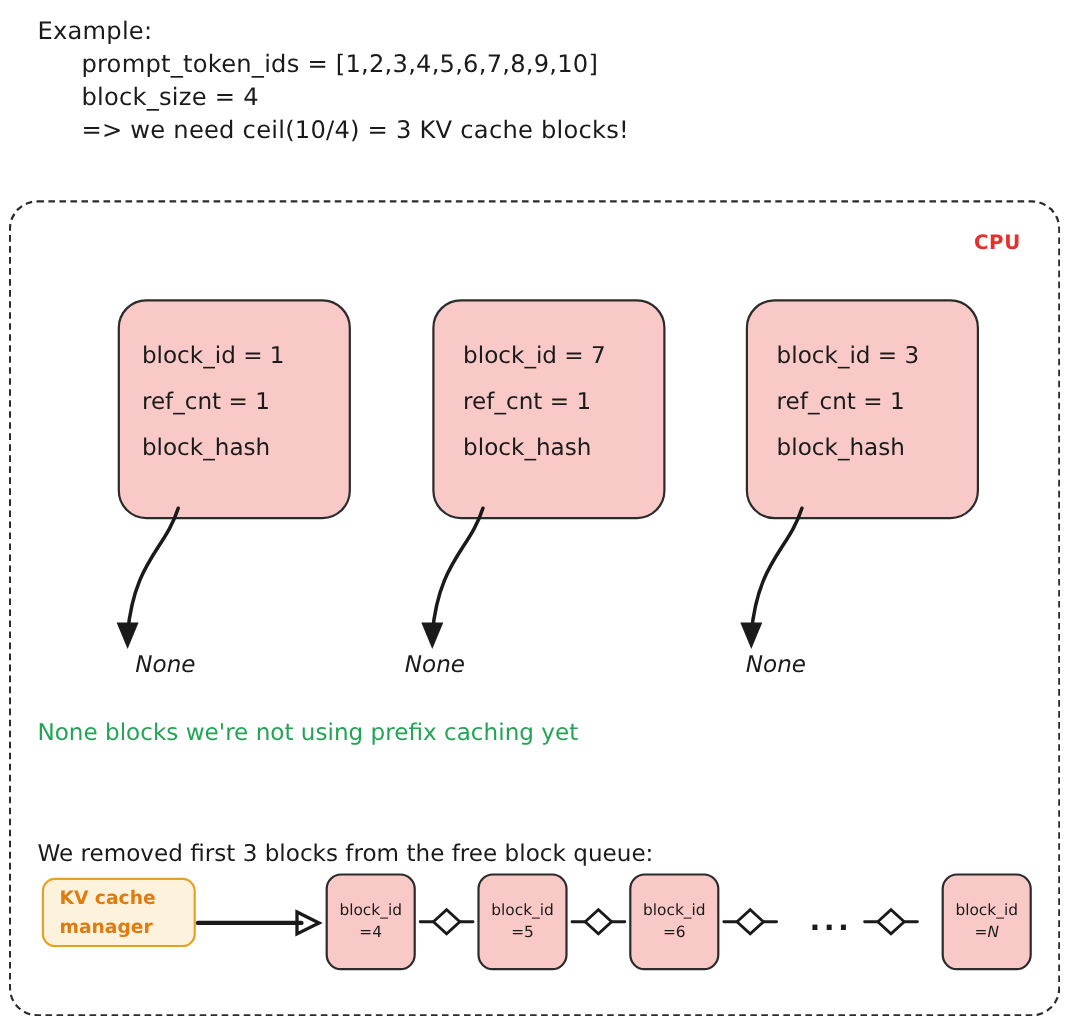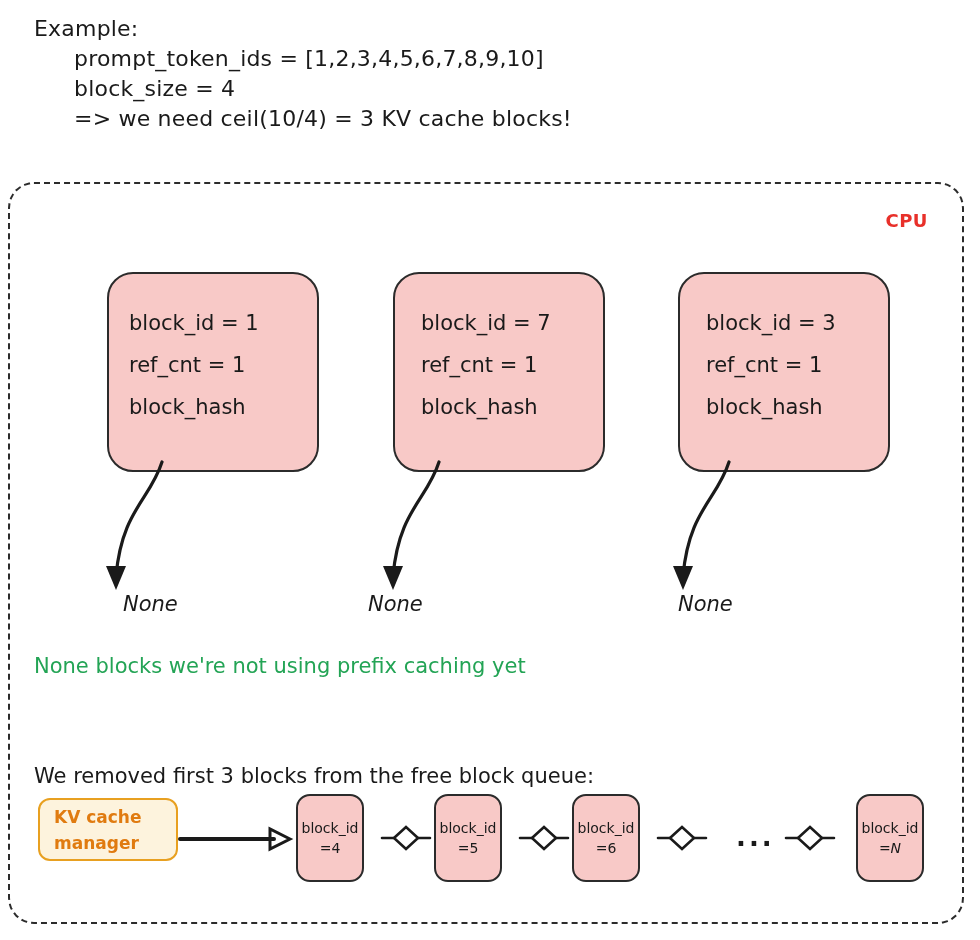--- a/index.html
+++ b/index.html
@@ -144,21 +144,21 @@
     left: 168px;
     top: 640px;
     width: 116px;
     height: 30px;
   }
 
   
   .queue-block {
     position: absolute;
     top: 610px;
-    width: 68px;
+    width: 82px;
     height: 88px;
     background: #f8c9c7;
     border: 2.5px solid #2b2b2b;
     border-radius: 14px;
     box-sizing: border-box;
     display: flex;
     flex-direction: column;
     align-items: center;
     justify-content: center;
   }

